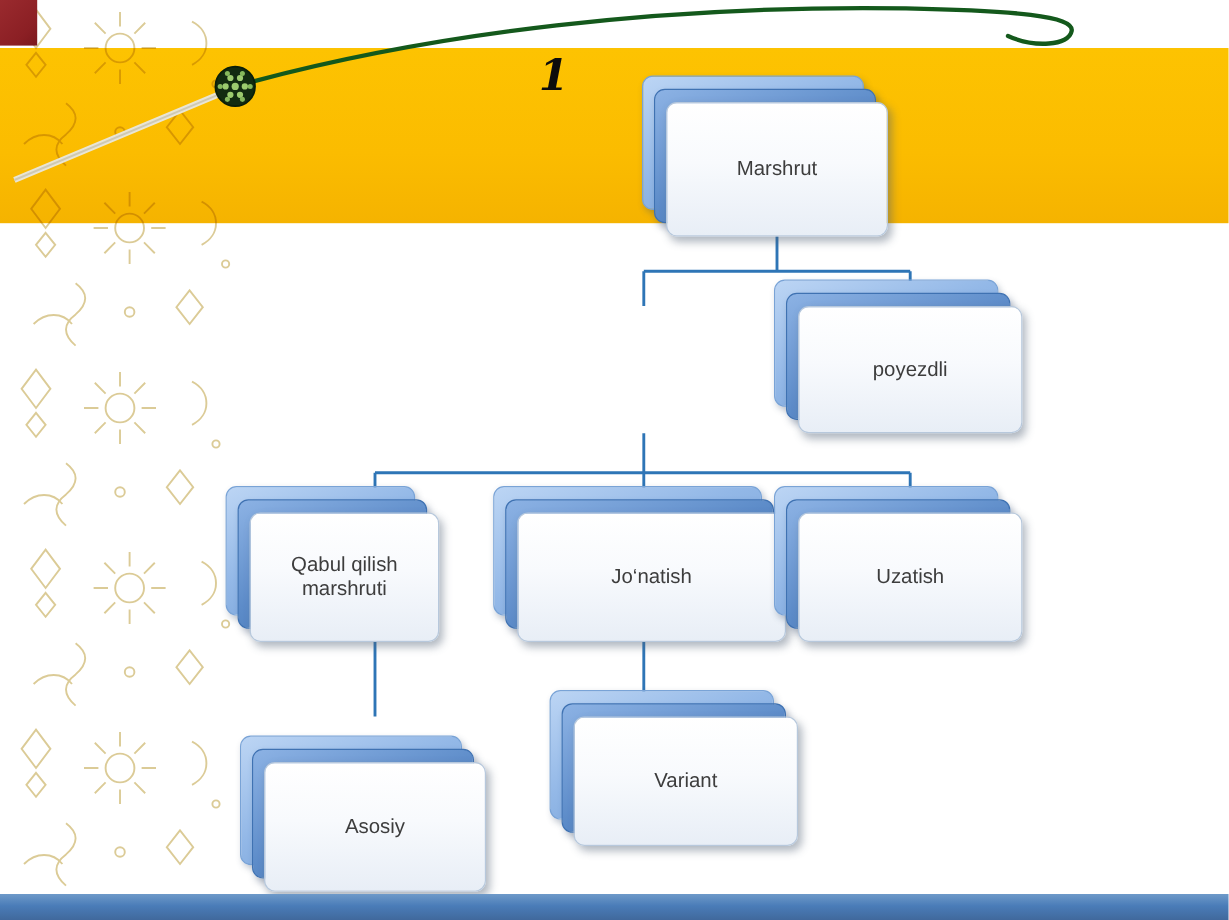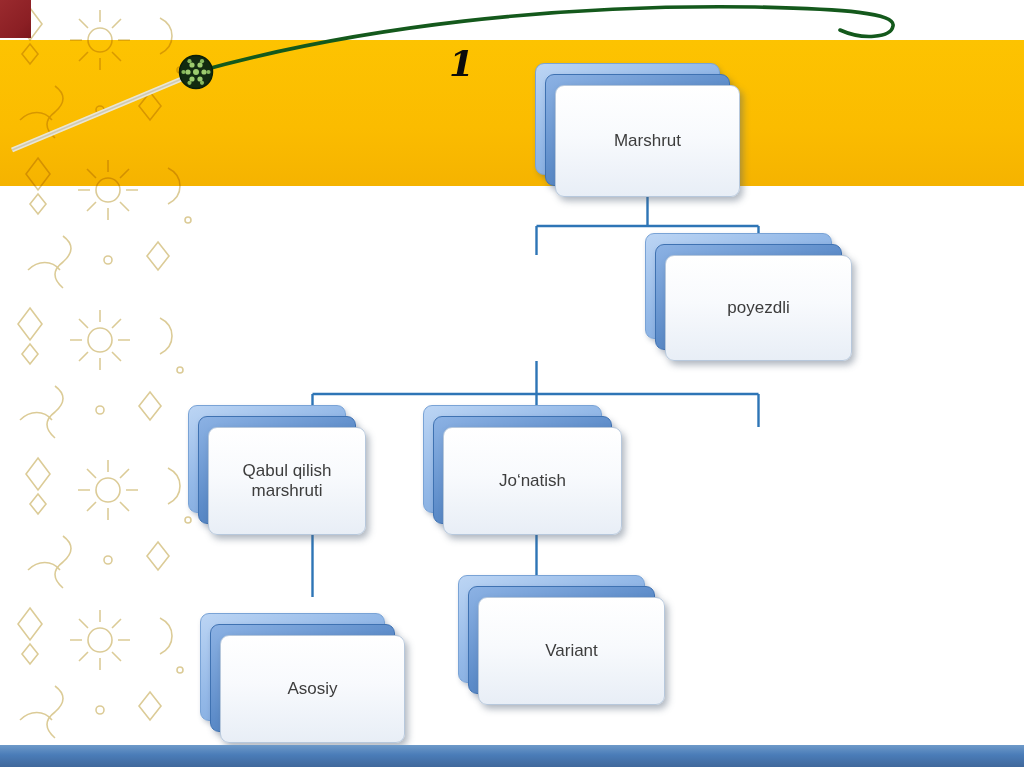--- a/index.html
+++ b/index.html
@@ -56,21 +56,21 @@
   }
   .bottom-bar {
     position:absolute; left:0; bottom:0; width:1024px; height:22px;
     background:linear-gradient(180deg,#6e9ac9 0%, #4a7cb8 45%, #40689b 100%);
   }
   
   .n-marshrut { left:555px; top:85px;  width:185px; height:112px; }
   .n-poyezdli { left:443px; top:255px; width:187px; height:106px; }
   .n-manevrli { left:665px; top:255px; width:187px; height:106px; }
   .n-qabul    { left:208px; top:427px; width:158px; height:108px; }
-  .n-jonatish { left:443px; top:427px; width:179px; height:108px; }
+  .n-jonatish { left:431px; top:427px; width:224px; height:108px; }
   .n-uzatish  { left:665px; top:427px; width:187px; height:108px; }
   .n-asosiy   { left:220px; top:597px; width:185px; height:108px;margin-top:38px; }
   .n-variant  { left:443px; top:597px; width:187px; height:108px;margin-left:35px; }
 </style>
 </head>
 <body>
 
 <div class="slide">
 
   <div class="gold-band"></div>
@@ -158,20 +158,27 @@
   </div>
 
   <div class="node n-jonatish">
     <div class="plate back1"></div>
     <div class="plate back2"></div>
     <div class="front">
       <span class="label">Jo‘natish</span>
     </div>
   </div>
 
+  <div class="node n-uzatish">
+    <div class="plate back1"></div>
+    <div class="plate back2"></div>
+    <div class="front">
+      <span class="label">Uzatish</span>
+    </div>
+  </div>
 
   <div class="node n-asosiy">
     <div class="plate back1"></div>
     <div class="plate back2"></div>
     <div class="front">
       <span class="label">Asosiy</span>
     </div>
   </div>
 
   <div class="node n-variant">

